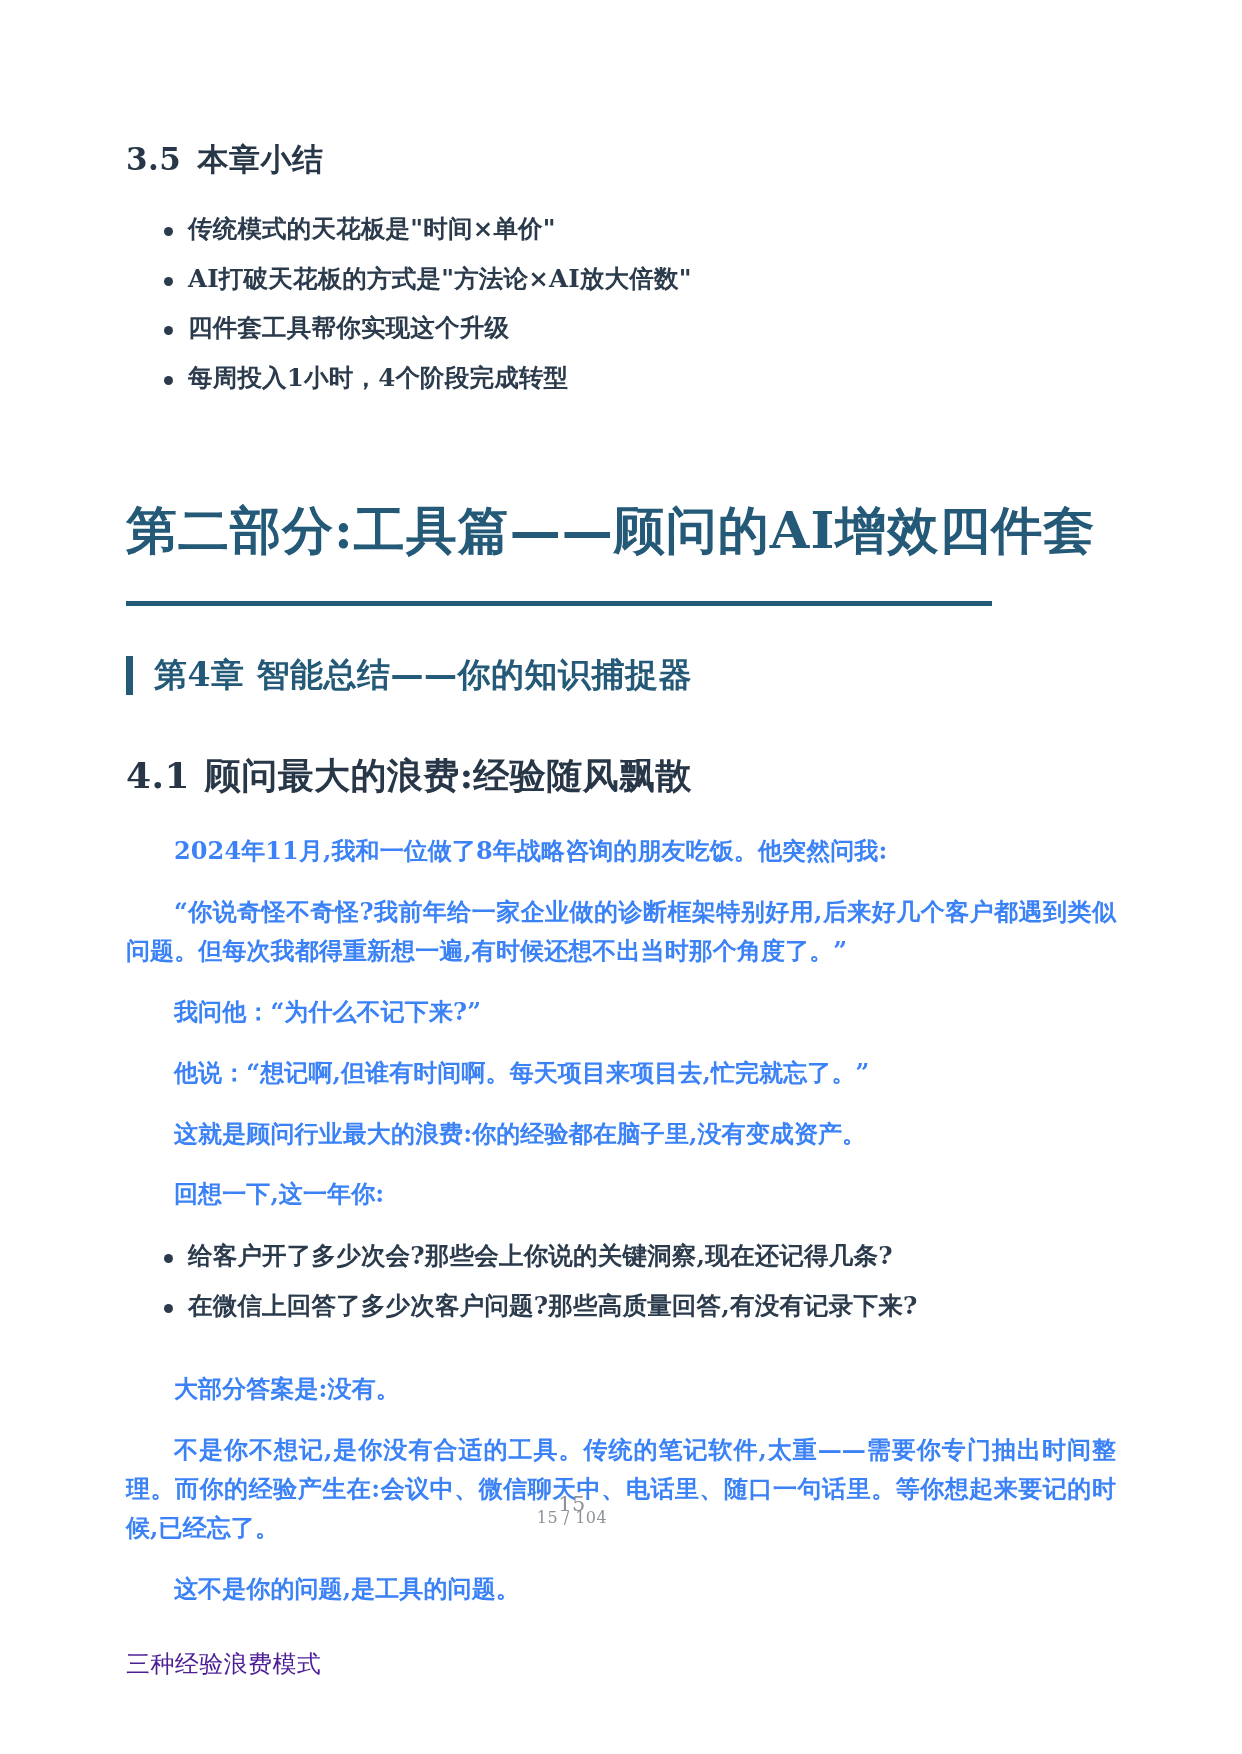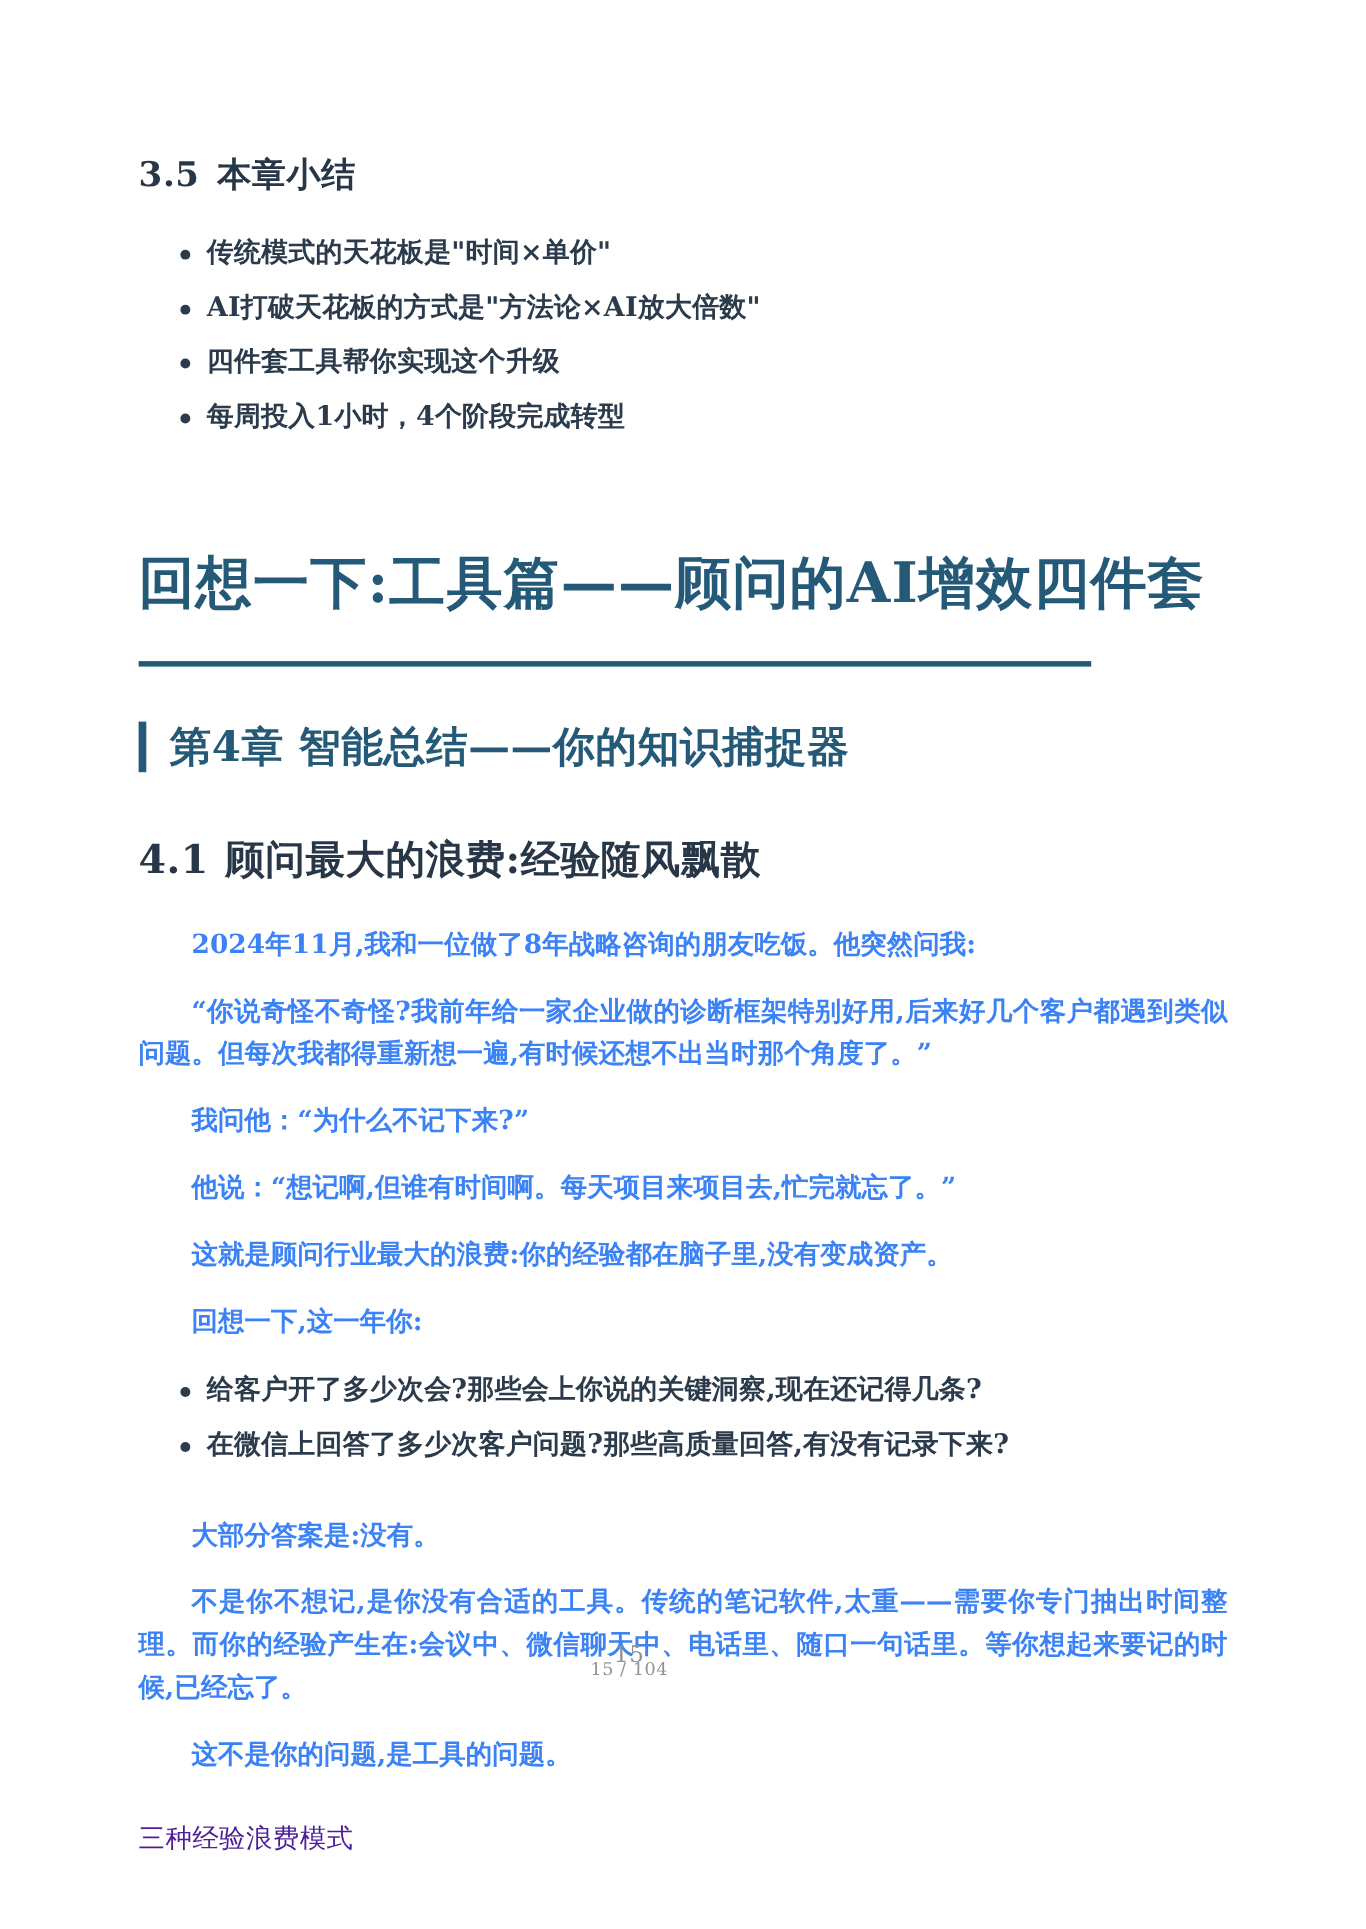--- a/index.html
+++ b/index.html
@@ -75,21 +75,21 @@
     height: 5px;
     background: #245a78;
     width: 866px;
     margin: 0;
   }
 
   
   .chapter {
     position: relative;
     padding-left: 28px;
-    font-size: 38px;
+    font-size: 33px;
     font-weight: 700;
     color: #245a78;
     letter-spacing: 0.5px;
     line-height: 1.3;
   }
   .chapter::before {
     content: "";
     position: absolute;
     left: 0;
     top: 2px;
@@ -182,21 +182,21 @@
       <li>AI打破天花板的方式是"方法论×AI放大倍数"</li>
       <div class="sp-18"></div>
       <li>四件套工具帮你实现这个升级</li>
       <div class="sp-18"></div>
       <li>每周投入1小时，4个阶段完成转型</li>
     </ul>
 
     <div class="sp-76"></div>
     <div class="sp-30"></div>
 
-    <div class="part-title">回想一下:工具篇——顾问的AI增效四件套</div>
+    <div class="part-title">第二部分:工具篇——顾问的AI增效四件套</div>
 
     <div class="sp-40"></div>
     <div class="part-rule"></div>
 
     <div class="sp-48"></div>
 
     <div class="chapter">第4章  智能总结——你的知识捕捉器</div>
 
     <div class="sp-56"></div>
 

